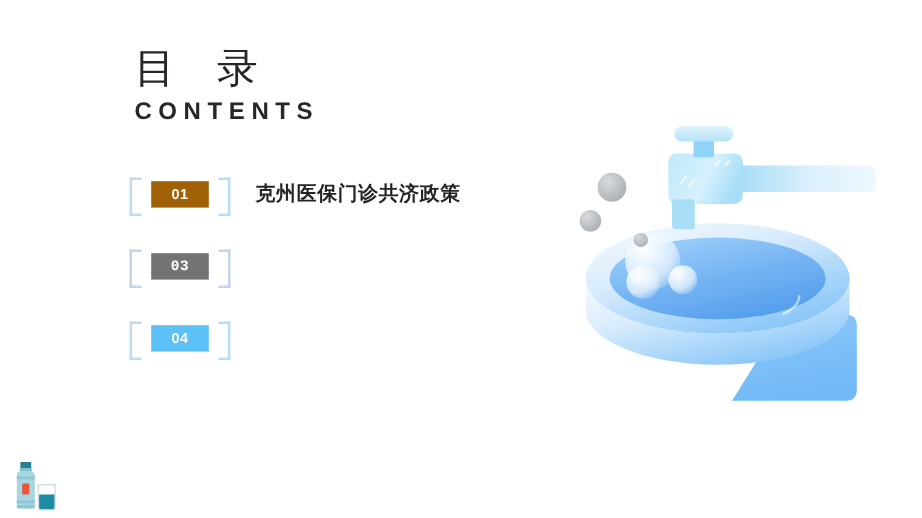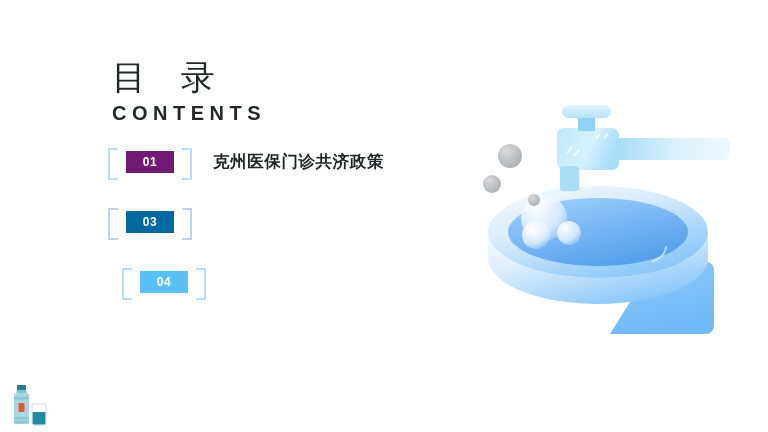--- a/index.html
+++ b/index.html
@@ -15,21 +15,21 @@
     width: 768px;
     height: 432px;
     background: #ffffff;
     overflow: hidden;
   }
 
   
   .heading-block {
     position: absolute;
     left: 112px;
-    top: 56px;
+    top: 36px;
   }
   .title-cn {
     font-size: 34px;
     font-weight: 400;
     letter-spacing: 12px;
     color: #25282b;
     line-height: 42px;
     white-space: nowrap;
     font-family: "DejaVu Sans", "Liberation Sans", sans-serif;
   }
@@ -49,21 +49,21 @@
     left: 108px;
     top: 148px;
     width: 520px;
   }
   .toc-row {
     position: relative;
     height: 60px;
     display: flex;
     align-items: flex-start;
   }
-  .toc-row:last-child { height: 40px; margin-left: 14px; }
+  .toc-row:last-child { height: 40px; }
 
   .marker {
     position: relative;
     width: 84px;
     height: 28px;
     flex: 0 0 auto;
   }
   .bracket {
     position: absolute;
     top: 0;
@@ -132,31 +132,31 @@
   <div class="heading-block">
     <div class="title-cn">目 录</div>
     <div class="title-en">CONTENTS</div>
   </div>
 
   <div class="toc">
 
     <div class="toc-row">
       <div class="marker">
         <span class="bracket left" style="border-color: rgb(185, 220, 250);"></span>
-        <span class="badge" style="background: #701a75;">01</span>
+        <span class="badge" style="background: #a16207;">01</span>
         <span class="bracket right" style="border-color: rgb(185, 220, 250);"></span>
       </div>
       <div class="toc-label">克州医保门诊共济政策</div>
     </div>
 
 
     <div class="toc-row">
       <div class="marker">
         <span class="bracket left" style="border-color: rgb(195, 210, 238);"></span>
-        <span class="badge" style="background: #0369a1;">03</span>
+        <span class="badge" style="background: #737373; font-family: Liberation Mono, monospace;">03</span>
         <span class="bracket right" style="border-color: rgb(195, 210, 238);"></span>
       </div>
     </div>
 
     <div class="toc-row">
       <div class="marker">
         <span class="bracket left" style="border-color: rgb(185, 220, 250);"></span>
         <span class="badge" style="background: rgb(91, 192, 245);">04</span>
         <span class="bracket right" style="border-color: rgb(185, 220, 250);"></span>
       </div>

